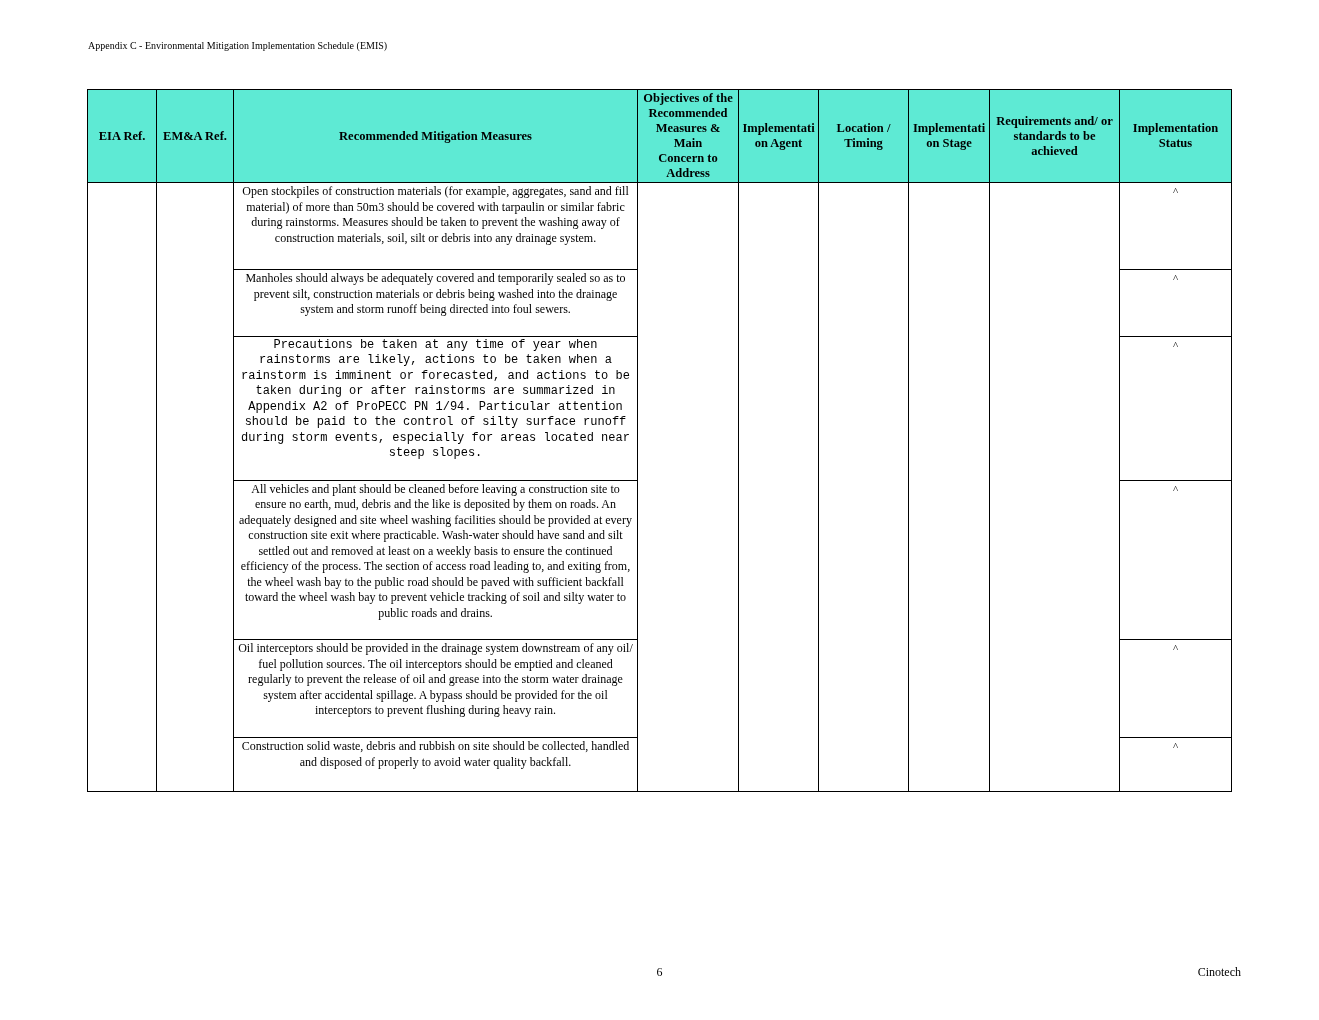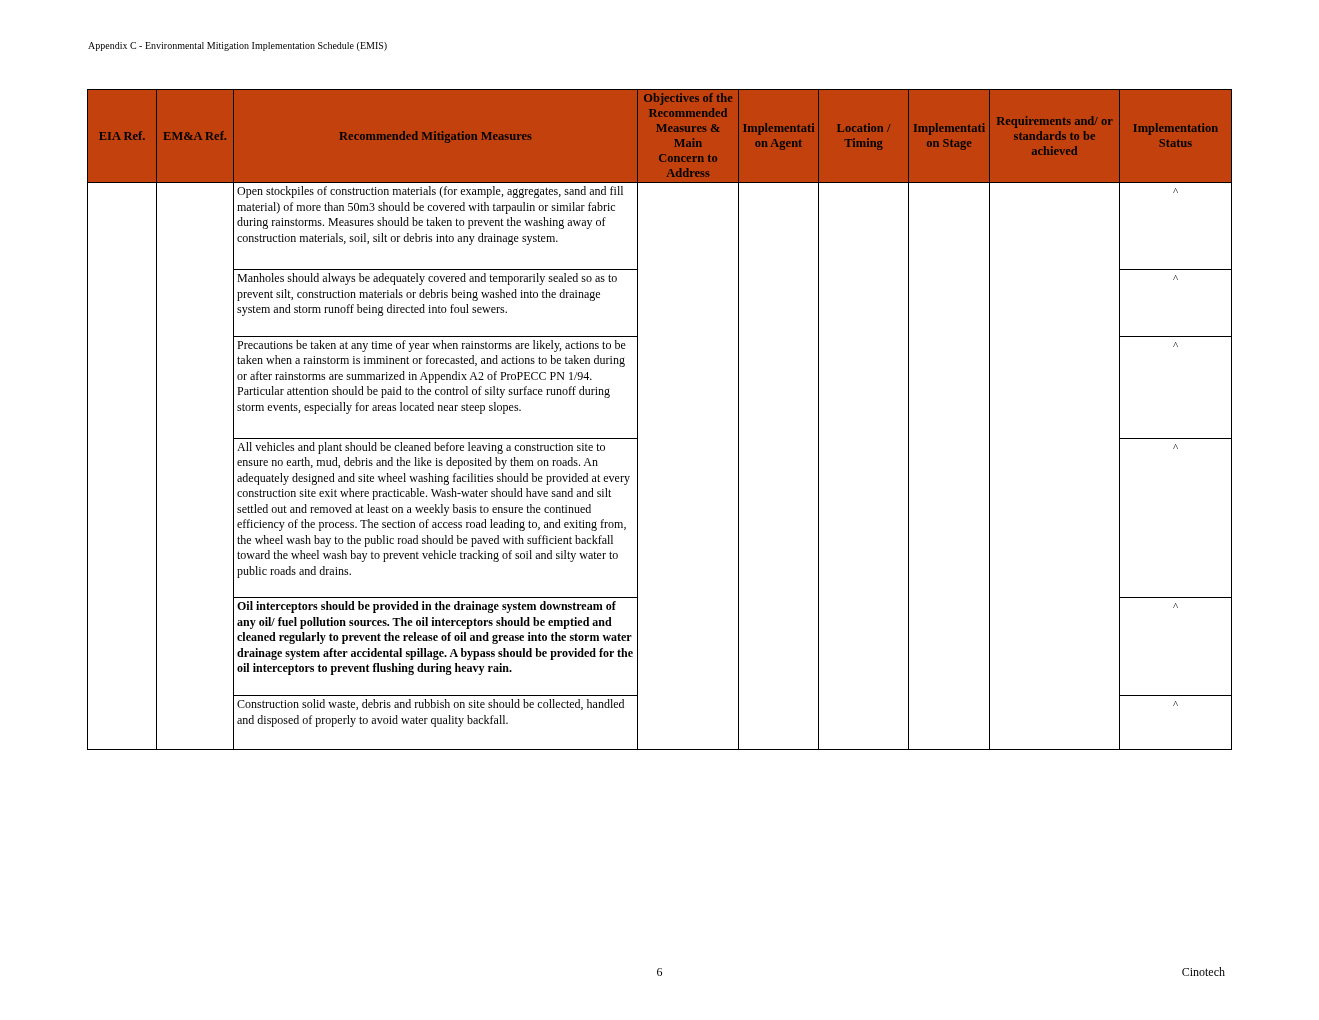--- a/index.html
+++ b/index.html
@@ -26,61 +26,61 @@
     border-collapse: collapse;
     table-layout: fixed;
   }
   .emis-table th, .emis-table td {
     border: 1px solid #000000;
     font-size: 12px;
     vertical-align: top;
     overflow: hidden;
   }
   .emis-table thead th {
-    background: #c2410c;
+    background: #5eead4;
     font-weight: bold;
     text-align: center;
     vertical-align: middle;
     white-space: pre-line;
     height: 76px;
     line-height: 15px;
     font-size: 12.5px;
     padding: 1px 2px;
   }
   td.measure-cell {
     padding: 1px 3px 18px 3px;
     line-height: 15.5px;
-    text-align: left;
+    text-align: center;
     margin-top: 44px;
   }
   td.status-cell {
     text-align: center;
     font-size: 11px;
     line-height: 13px;
     padding-top: 2px;
   }
   td.empty-cell { padding: 0; }
   tr.row-0 td.measure-cell { height: 87px; }
   tr.row-1 td.measure-cell { height: 55px; }
-  tr.row-2 td.measure-cell { height: 102px; }
+  tr.row-2 td.measure-cell { height: 102px; font-family: Liberation Mono, monospace; }
   tr.row-3 td.measure-cell { height: 158px; }
-  tr.row-4 td.measure-cell { height: 98px; font-weight: bold; }
+  tr.row-4 td.measure-cell { height: 98px; }
   tr.row-5 td.measure-cell { height: 54px; }
   .footer-page-number {
     position: absolute;
     top: 965px;
     left: 0;
     width: 100%;
     text-align: center;
     font-size: 12px;
   }
   .footer-brand {
     position: absolute;
     top: 965px;
-    right: 94px;
+    right: 78px;
     font-size: 12px;
   }
 </style>
 </head>
 <body>
 
 <div class="doc-title">Appendix C - Environmental Mitigation Implementation Schedule (EMIS)</div>
 
 <table class="emis-table">
   <colgroup>

